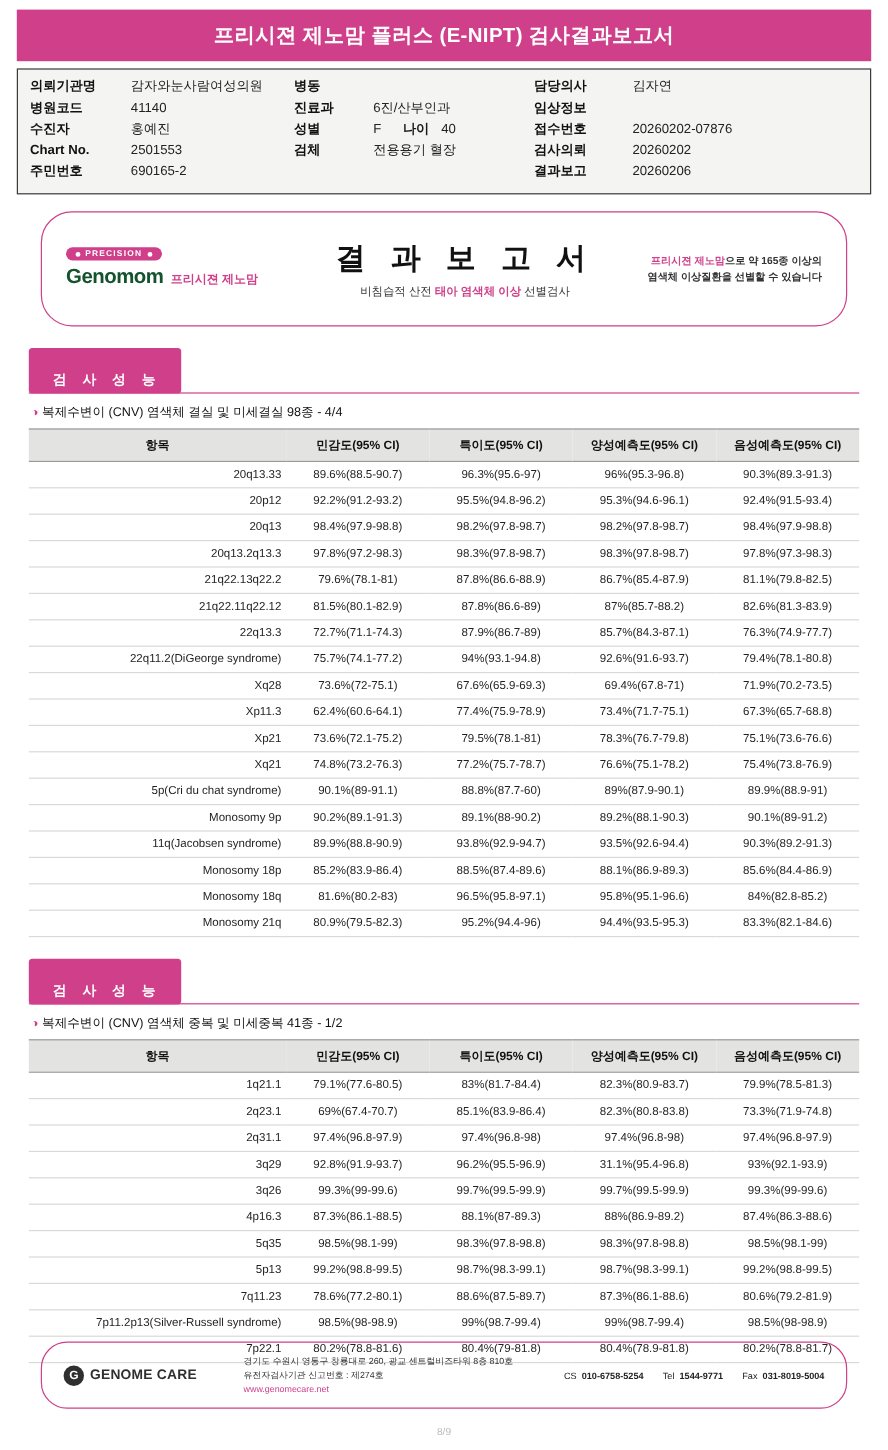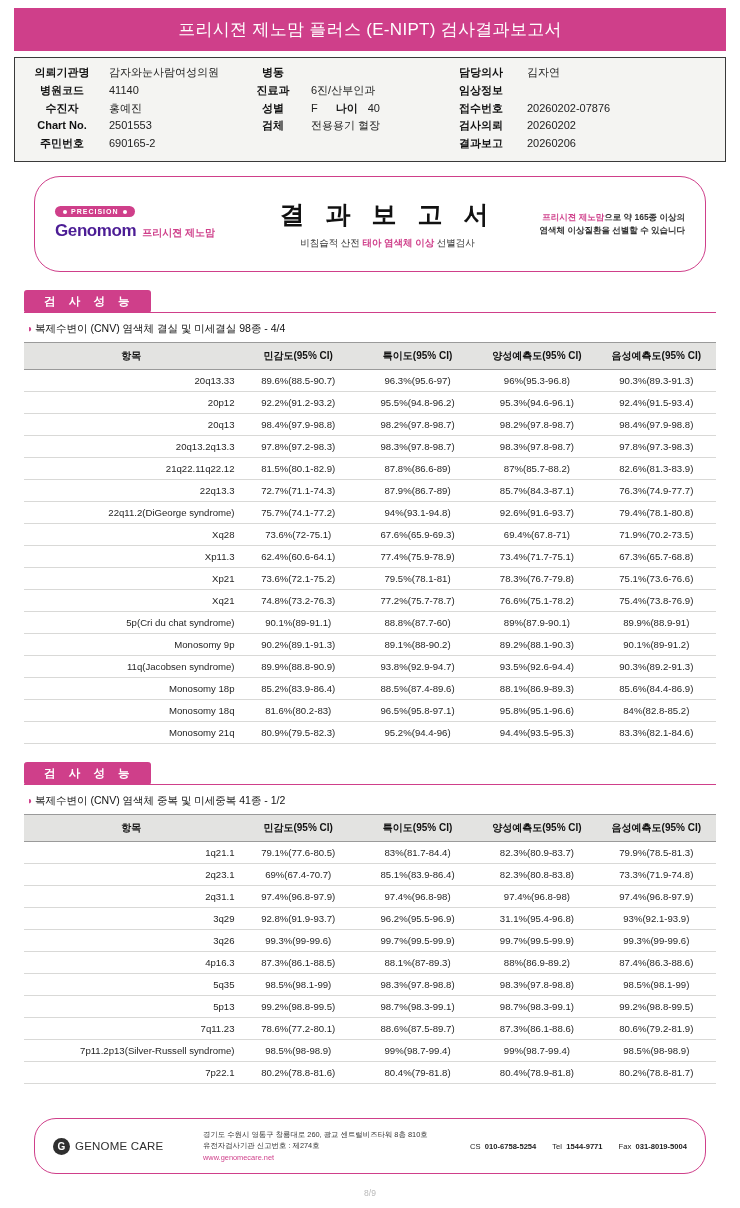--- a/index.html
+++ b/index.html
@@ -14,40 +14,40 @@
   }
   .page { position: relative; width: 740px; height: 1208px; }
 
   
   .title-bar {
     background: #d4418e;
     background: #cf3f8a;
     color: #ffffff;
     text-align: center;
     font-size: 17px;
-    font-weight: normal;
+    font-weight: bold;
     letter-spacing: 0.3px;
     padding: 10px 0 10px;
     margin: 8px 14px 0 14px;
   }
 
   
   .info-box {
     margin: 6px 14px 0 14px;
     border: 1px solid #3a3a3a;
     background: #f4f4f2;
     padding: 8px 10px 10px 10px;
     display: flex;
     font-size: 11px;
   }
   .info-col { display: flex; flex-direction: column; gap: 4px; }
   .info-col.c1 { width: 220px; }
   .info-col.c2 { width: 200px; }
   .info-col.c3 { flex: 1; }
-  .info-row { display: flex; align-items: baseline; line-height: 1.25; text-align: center; }
+  .info-row { display: flex; align-items: baseline; line-height: 1.25; }
   .info-row .lbl { font-weight: bold; color: #111; white-space: nowrap; }
   .info-row .val { margin-left: 10px; color: #222; white-space: nowrap; }
   .info-col.c1 .lbl { width: 74px; }
   .info-col.c2 .lbl { width: 56px; }
   .info-col.c3 .lbl { width: 72px; }
   .info-row .val2 { margin-left: 18px; font-weight: bold; }
 
   
   .report-card {
     margin: 14px 34px 0 34px;
@@ -59,21 +59,21 @@
     padding: 0 20px;
     position: relative;
   }
   .brand { width: 200px; display: flex; flex-direction: column; gap: 4px; }
   .brand-top {
     display: inline-flex; align-items: center; gap: 4px;
     background: #cf3f8a; color: #fff; font-size: 7px; font-weight: bold;
     border-radius: 8px; padding: 2px 8px; width: fit-content; letter-spacing: 1px;
   }
   .brand-dot { width: 4px; height: 4px; border-radius: 50%; background: #fff; display:inline-block; }
-  .brand-name { font-size: 17px; font-weight: bold; color: #4c1d95; letter-spacing: -0.4px; }
+  .brand-name { font-size: 17px; font-weight: bold; color: #14532d; letter-spacing: -0.4px; }
   .brand-sub { font-size: 10px; font-weight: bold; color: #cf3f8a; margin-left: 6px; }
   .brand-line { display: flex; align-items: baseline; }
 
   .report-center { flex: 1; text-align: center; }
   .report-title {
     font-size: 25px; font-weight: bold; letter-spacing: 7px; color: #111;
   }
   .report-sub { font-size: 9.5px; color: #333; margin-top: 6px; }
   .report-sub b { color: #cf3f8a; }
   .report-right { width: 165px; text-align: right; font-size: 8.5px; line-height: 1.5; color: #333; font-weight: bold; }
@@ -81,21 +81,21 @@
 
   
   .section { margin: 18px 24px 0 24px; }
   .sec-head {
     display: inline-block;
     background: #cf3f8a;
     color: #fff;
     font-size: 11.5px;
     font-weight: bold;
     letter-spacing: 5px;
-    padding: 4px 16px 4px 20px;
+    padding: 19px 16px 4px 20px;
     border-radius: 3px;
   }
   .sec-rule { border-bottom: 1.5px solid #cf3f8a; margin-top: -1px; }
   .sec-caption {
     font-size: 10.5px;
     margin: 9px 0 6px 2px;
     color: #111;
   }
   .sec-caption .bullet { color: #cf3f8a; font-size: 10px; margin-right: 3px; }
 
@@ -135,21 +135,21 @@
     display: flex;
     align-items: center;
     padding: 0 18px;
   }
   .gc-logo { display: flex; align-items: center; gap: 5px; width: 150px; }
   .gc-mark {
     width: 17px; height: 17px; border-radius: 50%;
     background: #2f2f2f; color:#fff; font-size: 10px; font-weight: bold;
     display:flex; align-items:center; justify-content:center;
   }
-  .gc-text { font-size: 11.5px; font-weight: normal; color: #2f2f2f; letter-spacing: 0.2px; }
+  .gc-text { font-size: 11.5px; font-weight: bold; color: #2f2f2f; letter-spacing: 0.2px; }
   .addr { flex: 1; font-size: 7.4px; line-height: 1.55; color: #333; }
   .addr .url { color: #cf3f8a; }
   .contact { font-size: 7.6px; color: #222; display: flex; gap: 16px; white-space: nowrap; }
   .contact b { font-weight: bold; }
   .page-num {
     position: absolute; bottom: 18px; left: 0; right: 0;
     text-align: center; font-size: 8.5px; color: #b9b9b9;
   }
 </style>
 </head>
@@ -302,20 +302,27 @@
             <td>98.4%(97.9-98.8)</td>
           </tr>
           <tr>
             <td class="name">20q13.2q13.3</td>
             <td>97.8%(97.2-98.3)</td>
             <td>98.3%(97.8-98.7)</td>
             <td>98.3%(97.8-98.7)</td>
             <td>97.8%(97.3-98.3)</td>
           </tr>
           <tr>
+            <td class="name">21q22.13q22.2</td>
+            <td>79.6%(78.1-81)</td>
+            <td>87.8%(86.6-88.9)</td>
+            <td>86.7%(85.4-87.9)</td>
+            <td>81.1%(79.8-82.5)</td>
+          </tr>
+          <tr>
             <td class="name">21q22.11q22.12</td>
             <td>81.5%(80.1-82.9)</td>
             <td>87.8%(86.6-89)</td>
             <td>87%(85.7-88.2)</td>
             <td>82.6%(81.3-83.9)</td>
           </tr>
           <tr>
             <td class="name">22q13.3</td>
             <td>72.7%(71.1-74.3)</td>
             <td>87.9%(86.7-89)</td>

